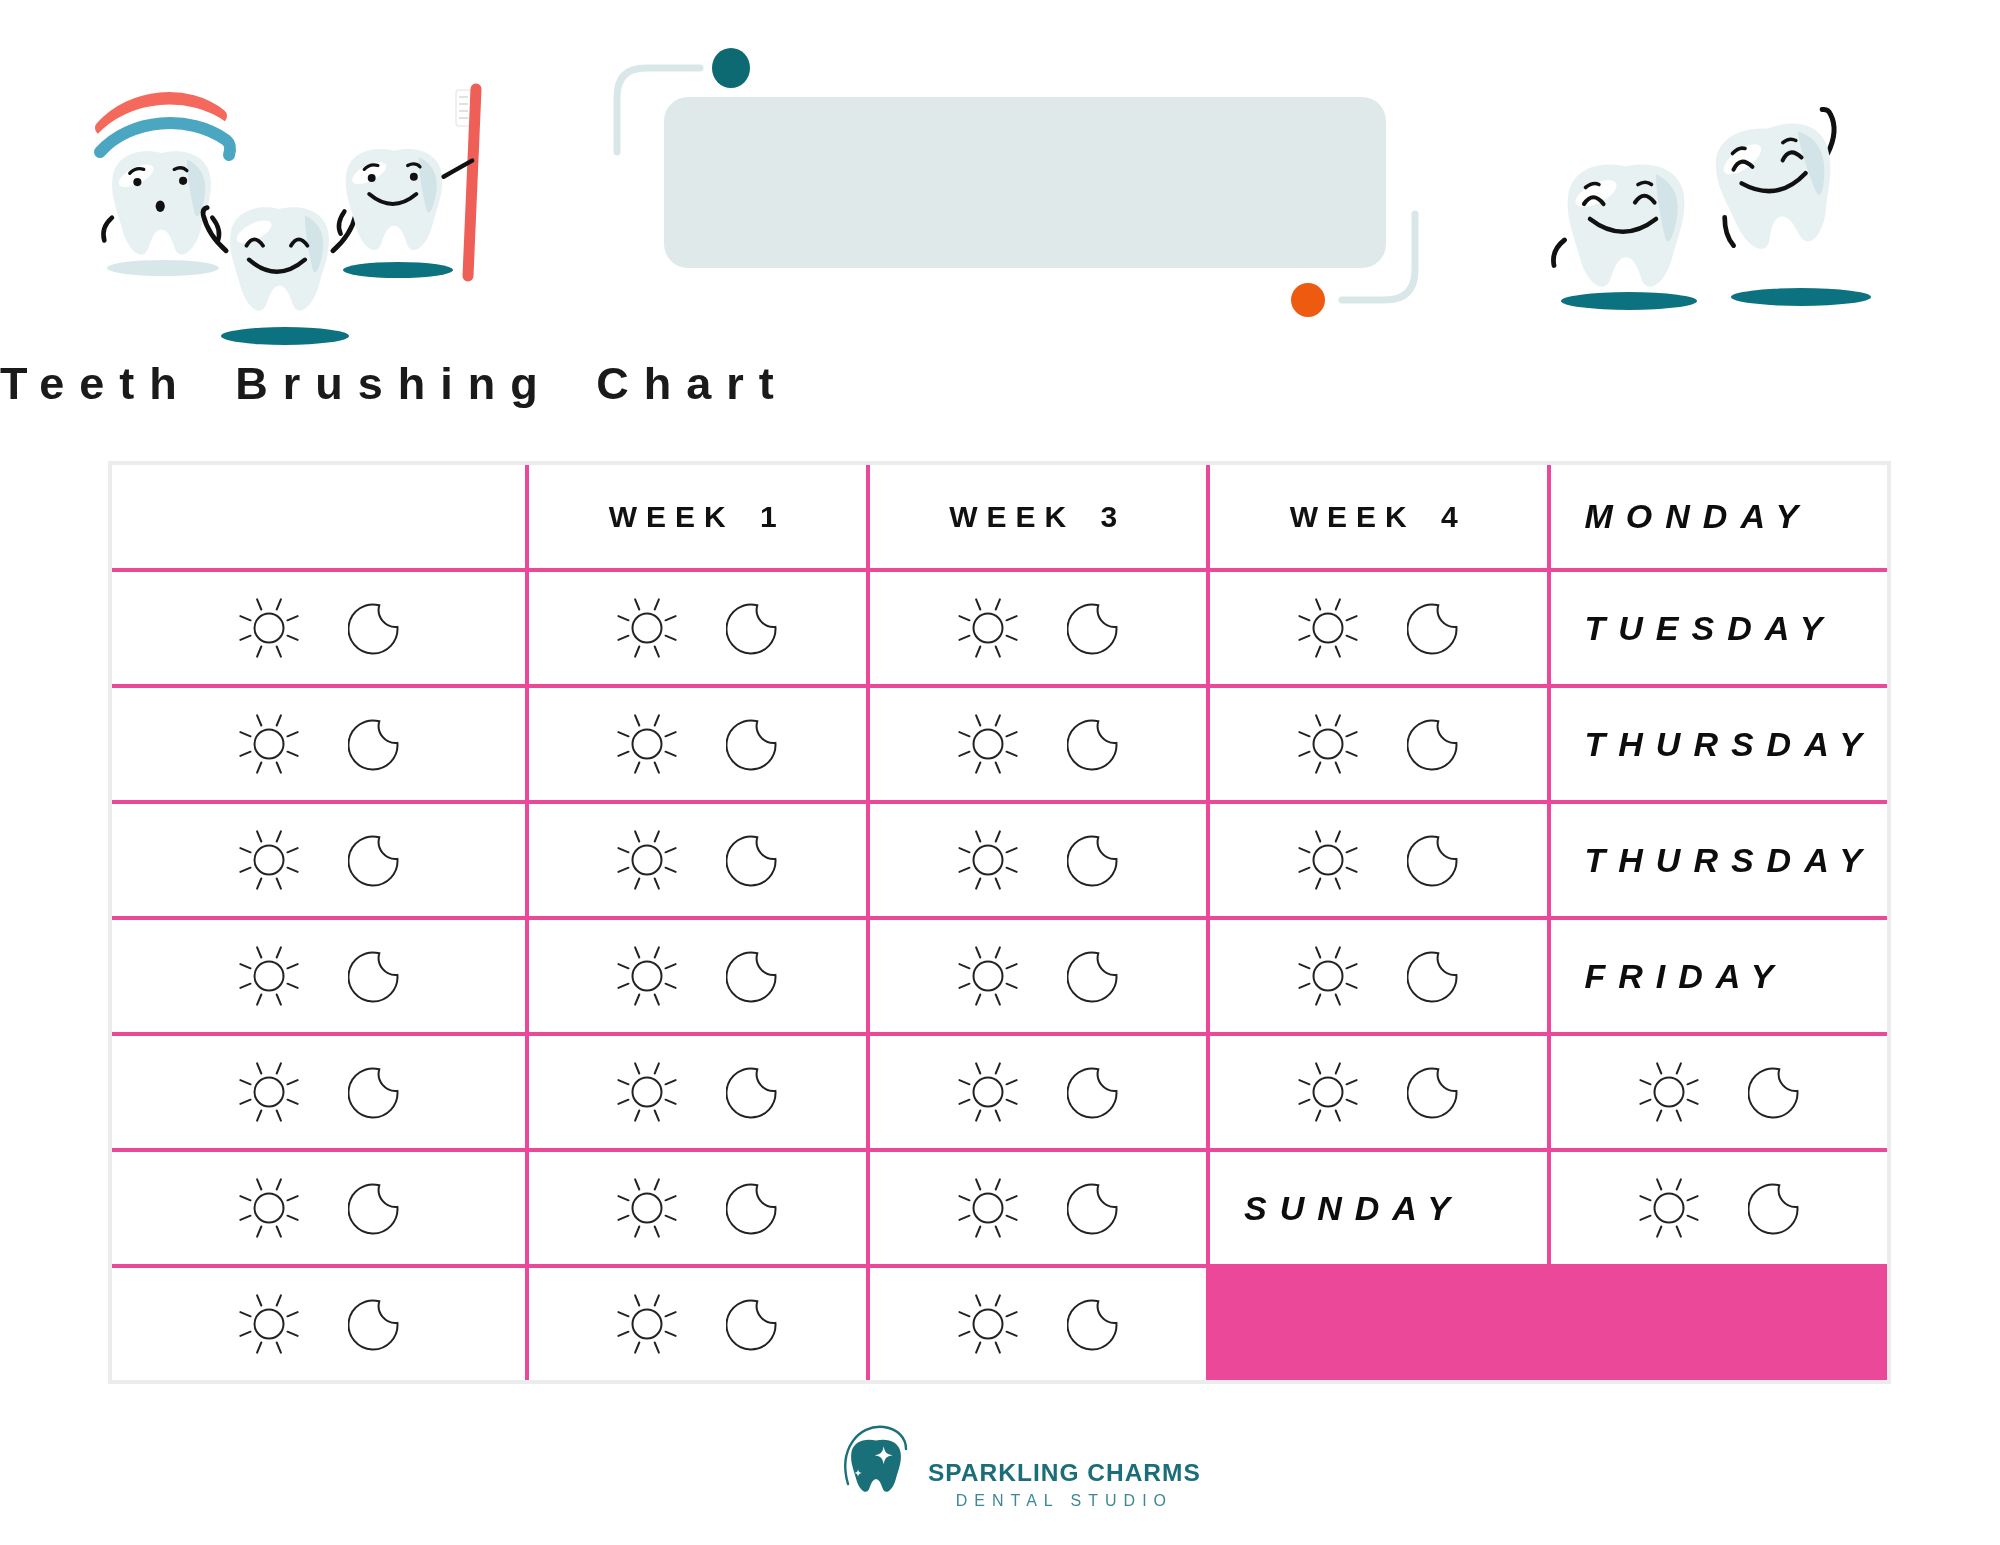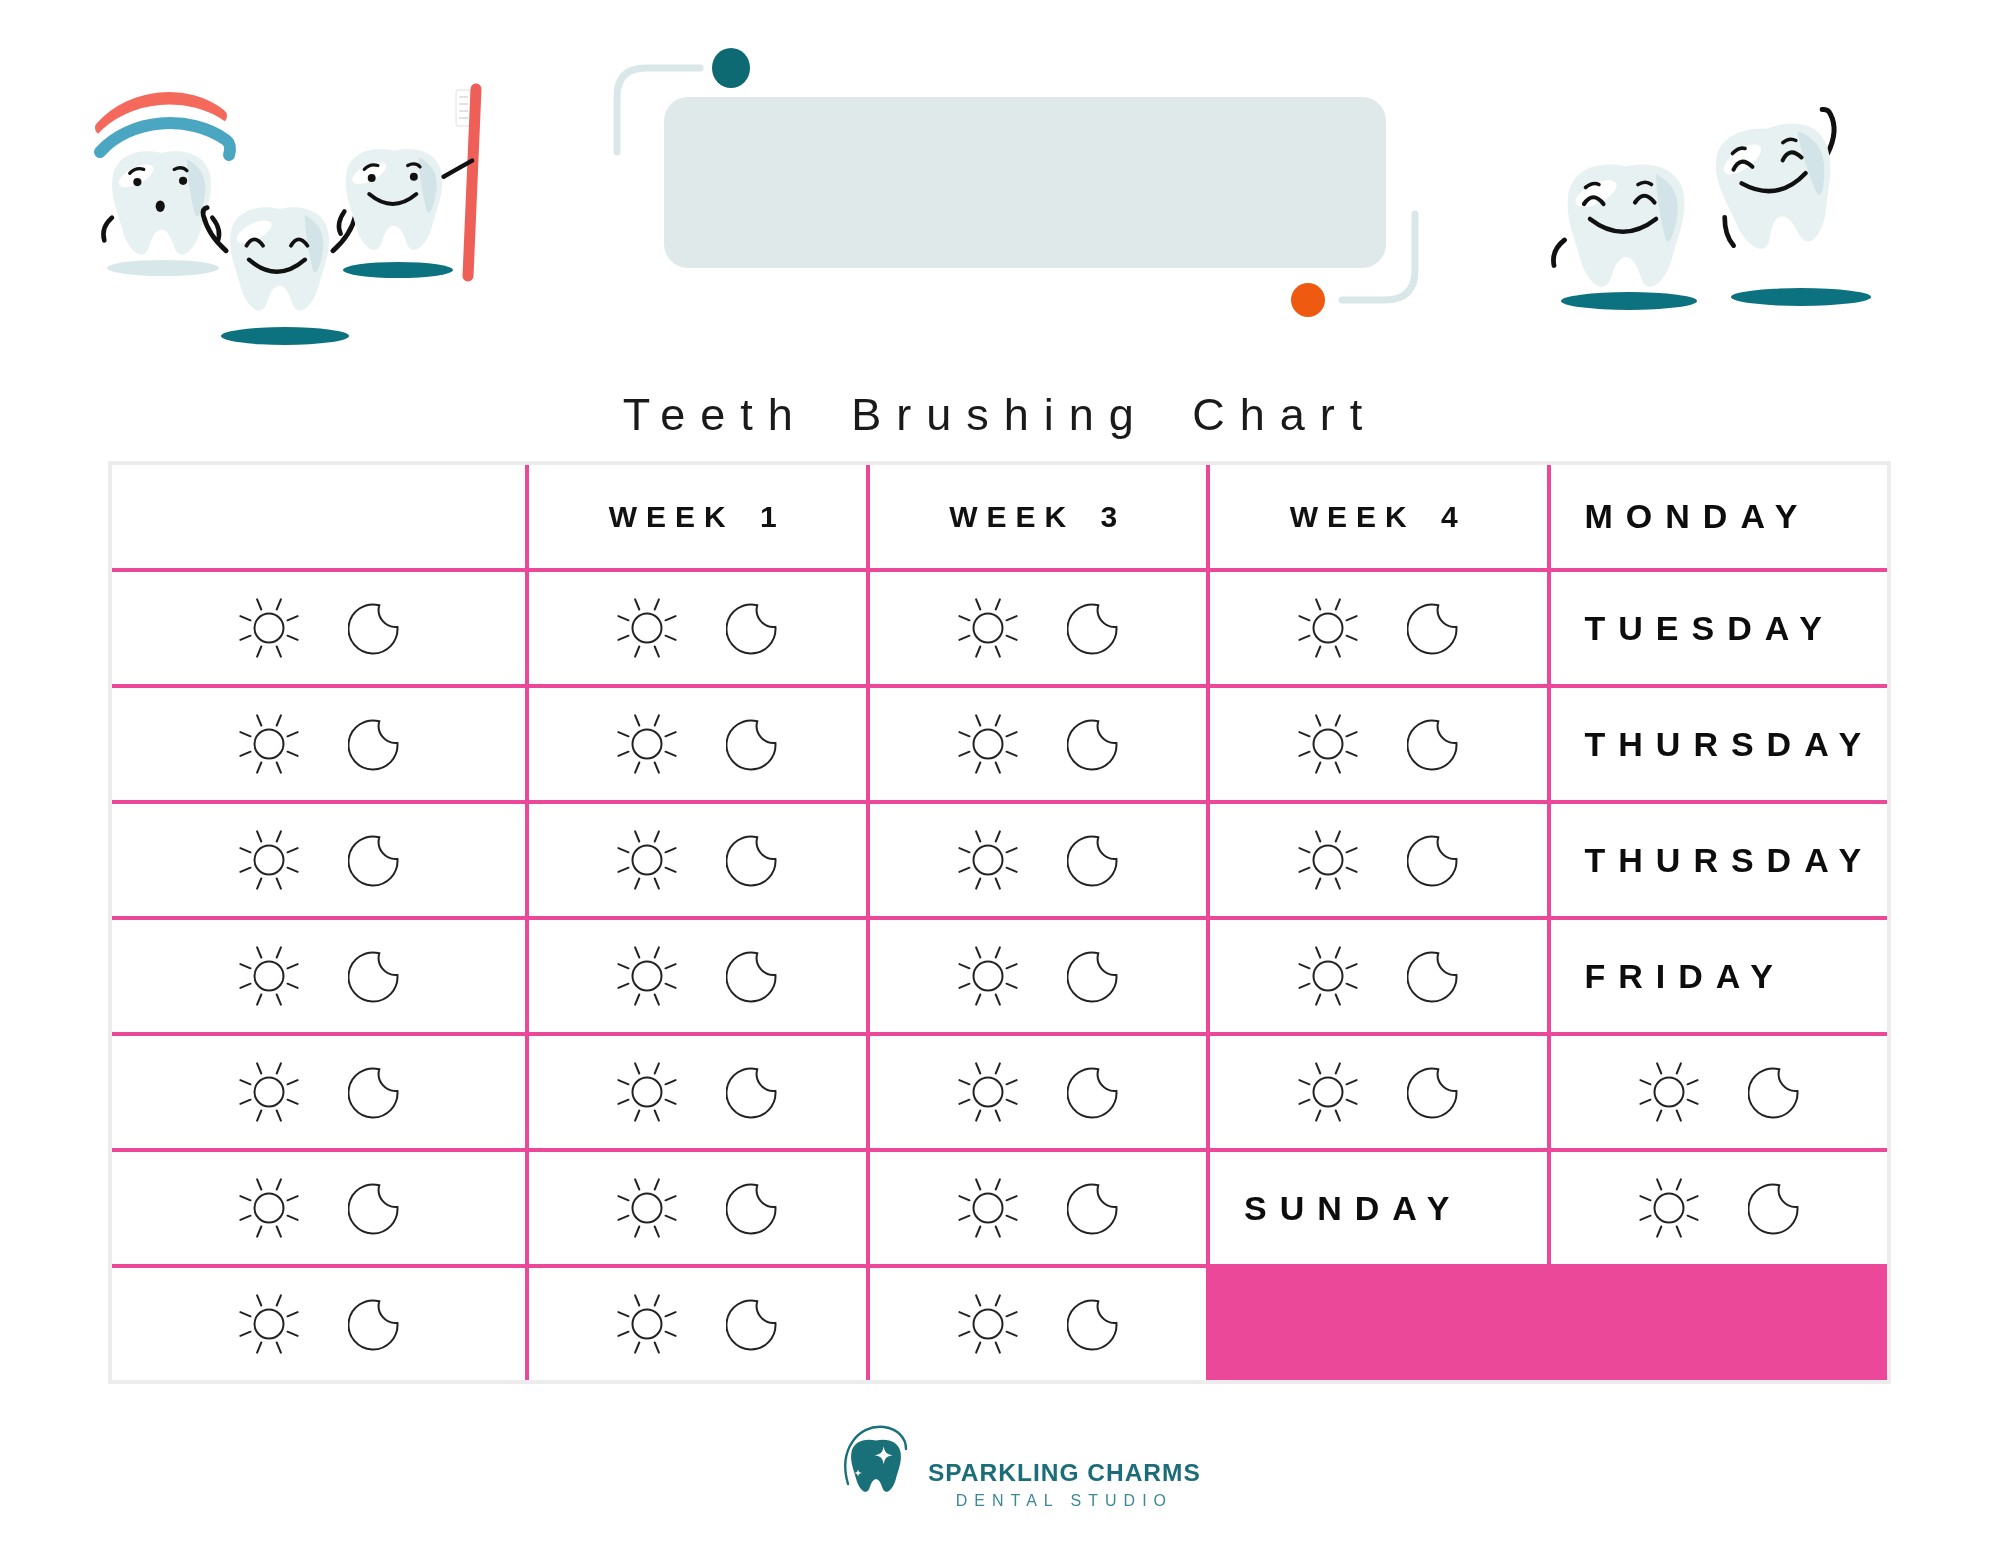--- a/index.html
+++ b/index.html
@@ -13,34 +13,34 @@
   .decor-right{left:1535px;top:100px;}
   .bracket-lines{left:600px;top:40px;}
 
   .name-box{position:absolute;left:664px;top:97px;width:722px;height:171px;
             background:#dfe9ea;border-radius:24px;}
   .dot{position:absolute;border-radius:50%;}
   .dot-teal{left:712px;top:48px;width:38px;height:40px;background:#0d6a73;}
   .dot-orange{left:1291px;top:283px;width:34px;height:34px;background:#ee5a10;}
 
   
-  .title{position:absolute;left:0;right:0;top:358px;text-align:center;
-         font-size:45px;line-height:52px;font-weight:400;color:#1a1a1a;
-         letter-spacing:15px;word-spacing:16px;margin-top:31px;}
+  .title{position:absolute;left:0;right:0;top:358px;
+         font-size:45px;line-height:52px;font-weight:700;color:#1a1a1a;
+         letter-spacing:15px;word-spacing:16px;}
 
   
   .chart-table{position:absolute;left:108px;top:461px;width:1783px;box-sizing:border-box;
                border:4px solid #ececec;background:#ec4899;display:grid;
                grid-template-columns:413px repeat(4,1fr);
                grid-template-rows:103px repeat(7,112px);gap:4px;}
   .cell{background:#ffffff;display:flex;align-items:center;}
   .corner-cell{}
   .week-cell{justify-content:center;font-weight:bold;font-size:30px;letter-spacing:9px;
              word-spacing:8px;color:#111;}
-  .day-cell{padding-left:34px;font-weight:bold;font-size:34px;letter-spacing:13px;color:#0d0d0d;}
+  .day-cell{padding-left:34px;font-weight:bold;font-size:34px;letter-spacing:13px;color:#0d0d0d;font-style:italic;}
   .icons-cell{justify-content:center;gap:46px;}
   .icons-cell svg{cursor:pointer;}
 
   
   .logo{position:absolute;left:836px;top:1422px;display:flex;align-items:flex-end;gap:14px;}
   .logo-text{text-align:center;}
   .logo-brand{font-weight:bold;font-size:24.5px;letter-spacing:1px;color:#1b6e79;}
   .logo-tagline{margin-top:5px;font-size:16px;letter-spacing:7px;color:#3d8894;}
 </style>
 </head>

